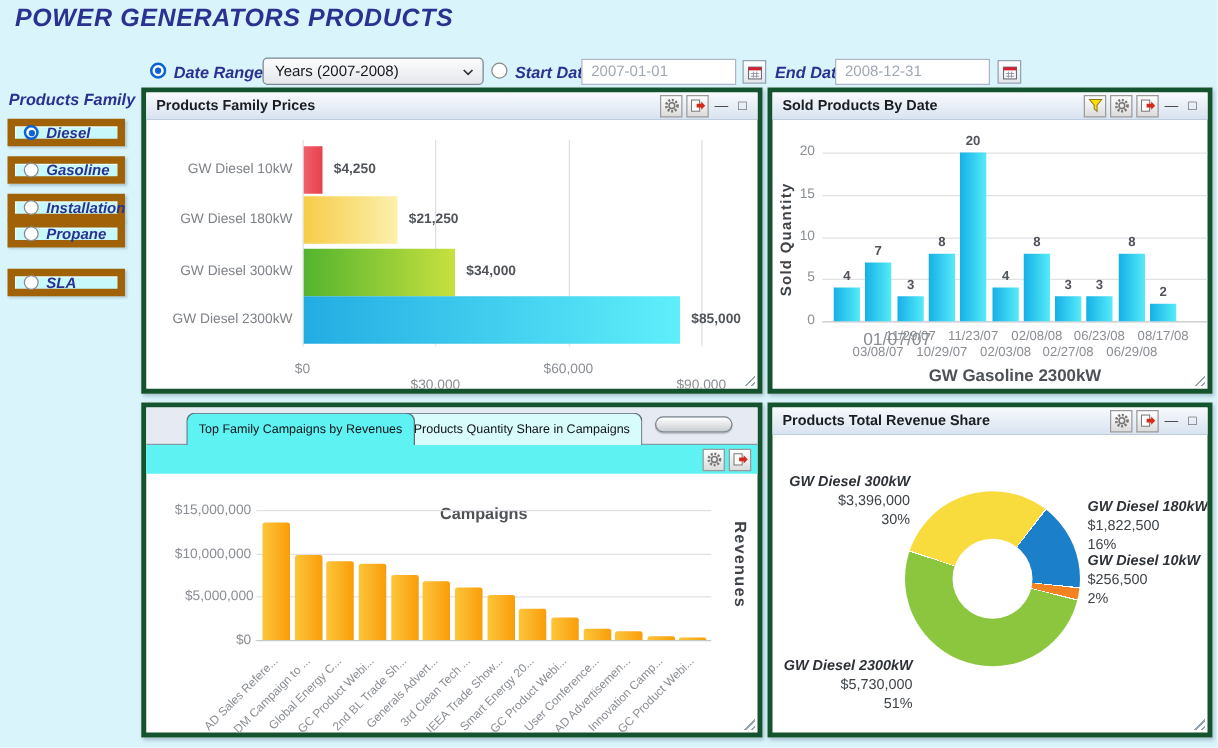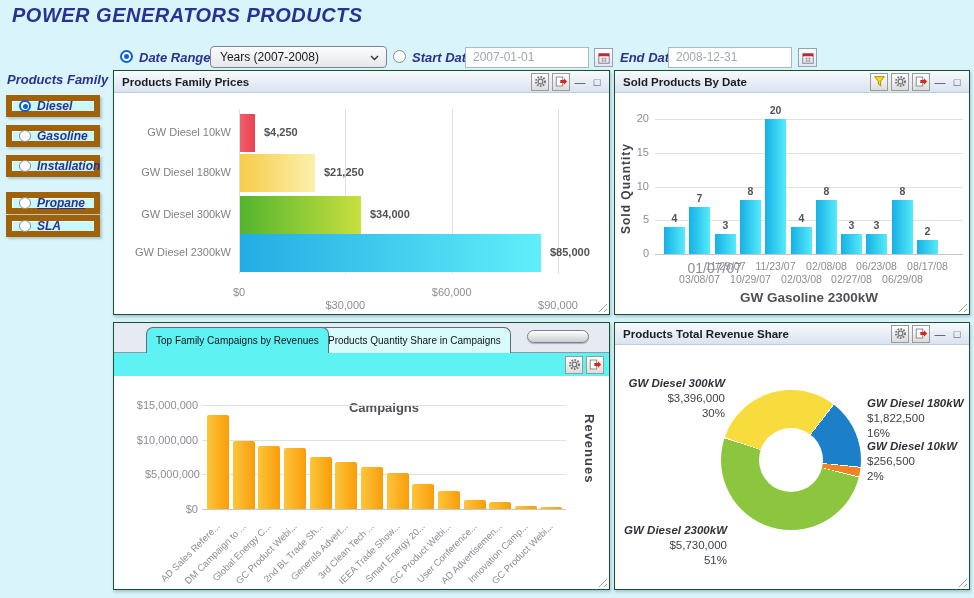--- a/index.html
+++ b/index.html
@@ -23,21 +23,21 @@
   .side-title { position:absolute; left:7px; top:72px; font-size:13px; font-weight:bold; font-style:italic; color:#2B3191; }
   .side-opt { position:absolute; left:6px; width:94px; height:22px; background:#C9F8FA; border:6px solid #a16207;
               box-shadow:inset 1px 1px 0 #EDFDFE, 1.5px 1.5px 2px rgba(40,70,90,.25);
               display:flex; align-items:center; gap:6px; padding:0 7px;
               font-weight:bold; font-style:italic; color:#2B3191; font-size:12px; }
   .sradio { width:12px; height:12px; border-radius:50%; background:#fff; border:1px solid #8A8A8A; position:relative; flex:0 0 auto; }
   .sradio.sel { border:2px solid #0B61D6; }
   .sradio.sel::after { content:""; position:absolute; left:1.5px; top:1.5px; width:5px; height:5px; border-radius:50%; background:#0B61D6; }
 
   
-  .panel { position:absolute; background:#fff; border:1px solid #14532d; box-shadow:1px 2px 3px rgba(70,100,130,.35); }
+  .panel { position:absolute; background:#fff; border:4px solid #14532d; box-shadow:1px 2px 3px rgba(70,100,130,.35); }
   .phead { position:absolute; left:0; top:0; right:0; height:22px; background:linear-gradient(#F8FAFD,#D9E3F0);
            border-bottom:1px solid #BECDDD; display:flex; align-items:center; padding:0 5px; }
   .ptitle { font-size:11.5px; font-weight:bold; color:#1A1D22; padding-left:3px; flex:1; white-space:nowrap; }
   .hicons { display:flex; align-items:center; gap:3px; }
   .ibtn { width:18px; height:18px; border:1px solid #9A9A9A; background:linear-gradient(#FFFFFF,#DCDCDC);
           display:flex; align-items:center; justify-content:center; }
   .wglyph { font-size:11px; color:#444; width:14px; text-align:center; line-height:18px; }
   .rz { position:absolute; right:2px; bottom:2px; width:11px; height:11px;
         background:repeating-linear-gradient(135deg, transparent 0 2.3px, #93A4B1 2.3px 3.5px);
         clip-path:polygon(100% 0, 100% 100%, 0 100%); }
@@ -116,21 +116,21 @@
         <span>Diesel</span>
       </div>
       <div class="side-opt" style="top: 125px;">
         <span class="sradio"></span>
         <span>Gasoline</span>
       </div>
       <div class="side-opt" style="top: 155px;">
         <span class="sradio"></span>
         <span>Installation</span>
       </div>
-      <div class="side-opt" style="top: 192px; text-decoration: underline;">
+      <div class="side-opt" style="top: 176px;">
         <span class="sradio"></span>
         <span>Propane</span>
       </div>
       <div class="side-opt" style="top: 215px;">
         <span class="sradio"></span>
         <span>SLA</span>
       </div>
     </div>
 
   <div class="panel" style="left:113px; top:70px; width:497px; height:245px;">

